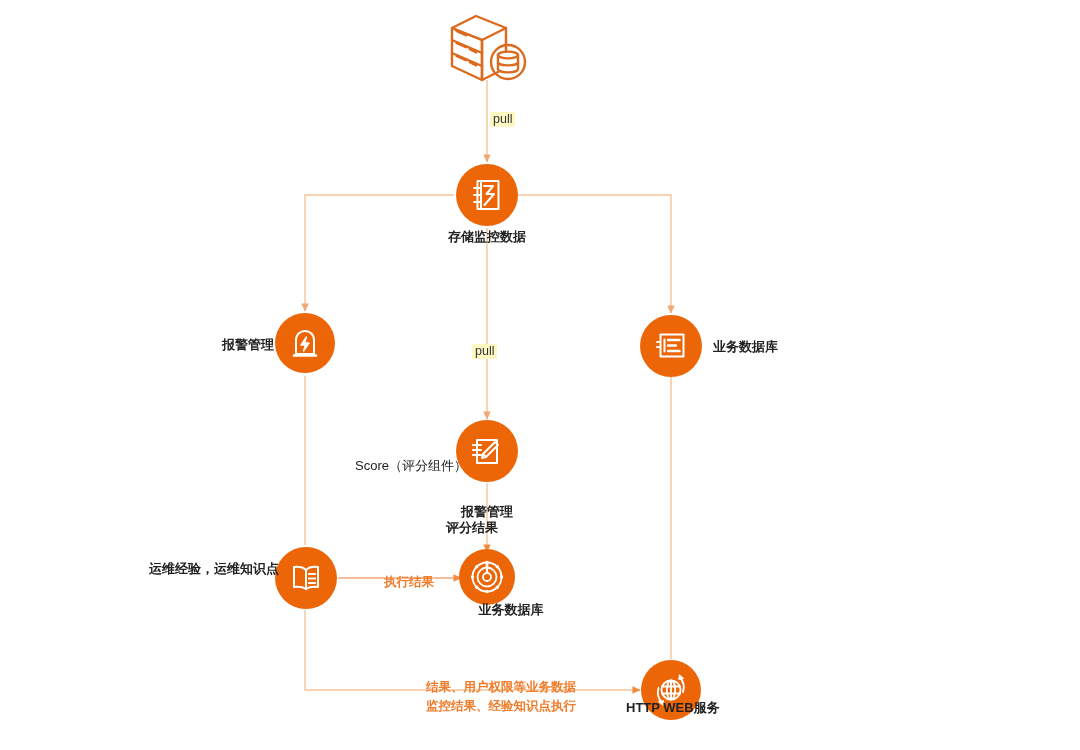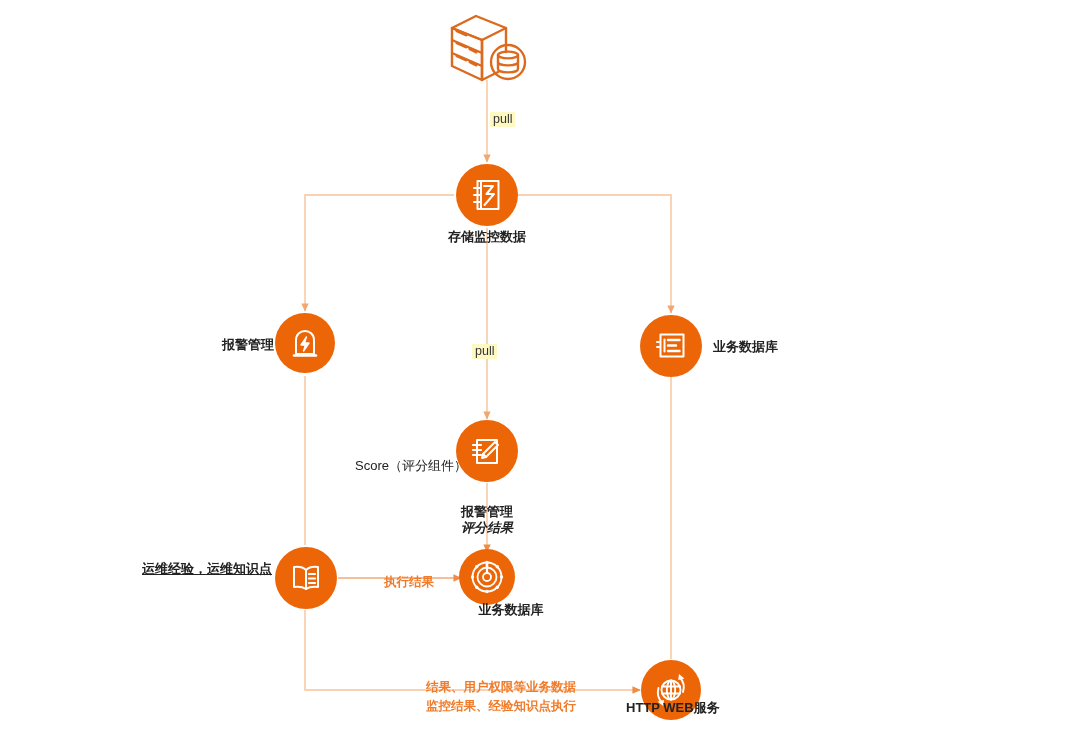--- a/index.html
+++ b/index.html
@@ -201,21 +201,21 @@
 
   <div class="node big" style="left:275px; top:547px;">
     <svg width="32" height="30" viewBox="0 0 32 30">
       <g fill="none" stroke="#FFFFFF" stroke-width="2" stroke-linejoin="round" stroke-linecap="round">
         <path d="M16 7 C13 4 8 3.5 4 4 L4 24 C8 23.5 13 24 16 26 C19 24 24 23.5 28 24 L28 4 C24 3.5 19 4 16 7 Z"></path>
         <path d="M16 7 L16 26"></path>
         <path d="M19 11 L25 11 M19 15.5 L25 15.5 M19 20 L25 20" stroke-width="2.2"></path>
       </g>
     </svg>
   </div>
-  <div class="nodelabel" style="left:142px; top:561px;text-decoration:underline;">运维经验，运维知识点</div>
+  <div class="nodelabel" style="left:149px; top:561px;">运维经验，运维知识点</div>
 
   <div class="node" style="left:641px; top:660px; width:60px; height:60px;">
     <svg width="40" height="40" viewBox="0 0 40 40">
       <g fill="none" stroke="#FFFFFF" stroke-width="1.9" stroke-linejoin="round" stroke-linecap="round">
         <circle cx="20" cy="20" r="9.5"></circle>
         <ellipse cx="20" cy="20" rx="4.2" ry="9.5"></ellipse>
         <path d="M11 16.5 L29 16.5 M11 23.5 L29 23.5"></path>
         <path d="M20 10.5 L20 29.5"></path>
         <path d="M29 7.5 A15 15 0 0 1 32 22"></path>
         <path d="M11 32.5 A15 15 0 0 1 7.5 18"></path>
@@ -226,20 +226,20 @@
       </g>
     </svg>
   </div>
   <div class="nodelabel below" style="left:626px; top:700px; width:90px;">HTTP WEB服务</div>
 
   <div class="edgelabel" style="left:490px; top:112px;">pull</div>
 
   <div class="edgelabel" style="left:472px; top:344px;">pull</div>
 
   <div class="nodelabel below" style="left:447px; top:504px; width:80px;">报警管理</div>
-  <div class="nodelabel below" style="left:447px; top:520px; width:80px;font-style:italic;">评分结果</div>
+  <div class="nodelabel below" style="left:432px; top:520px; width:80px;">评分结果</div>
 
   <div class="edgelabel orange" style="left:381px; top:575px;">执行结果</div>
 
   <div class="edgelabel orange multi" style="left:423px; top:698px; width:160px;">监控结果、经验知识点执行</div>
   <div class="edgelabel orange multi" style="left:423px; top:679px; width:160px;">结果、用户权限等业务数据</div>
 
 </div>
 
 </body></html>

